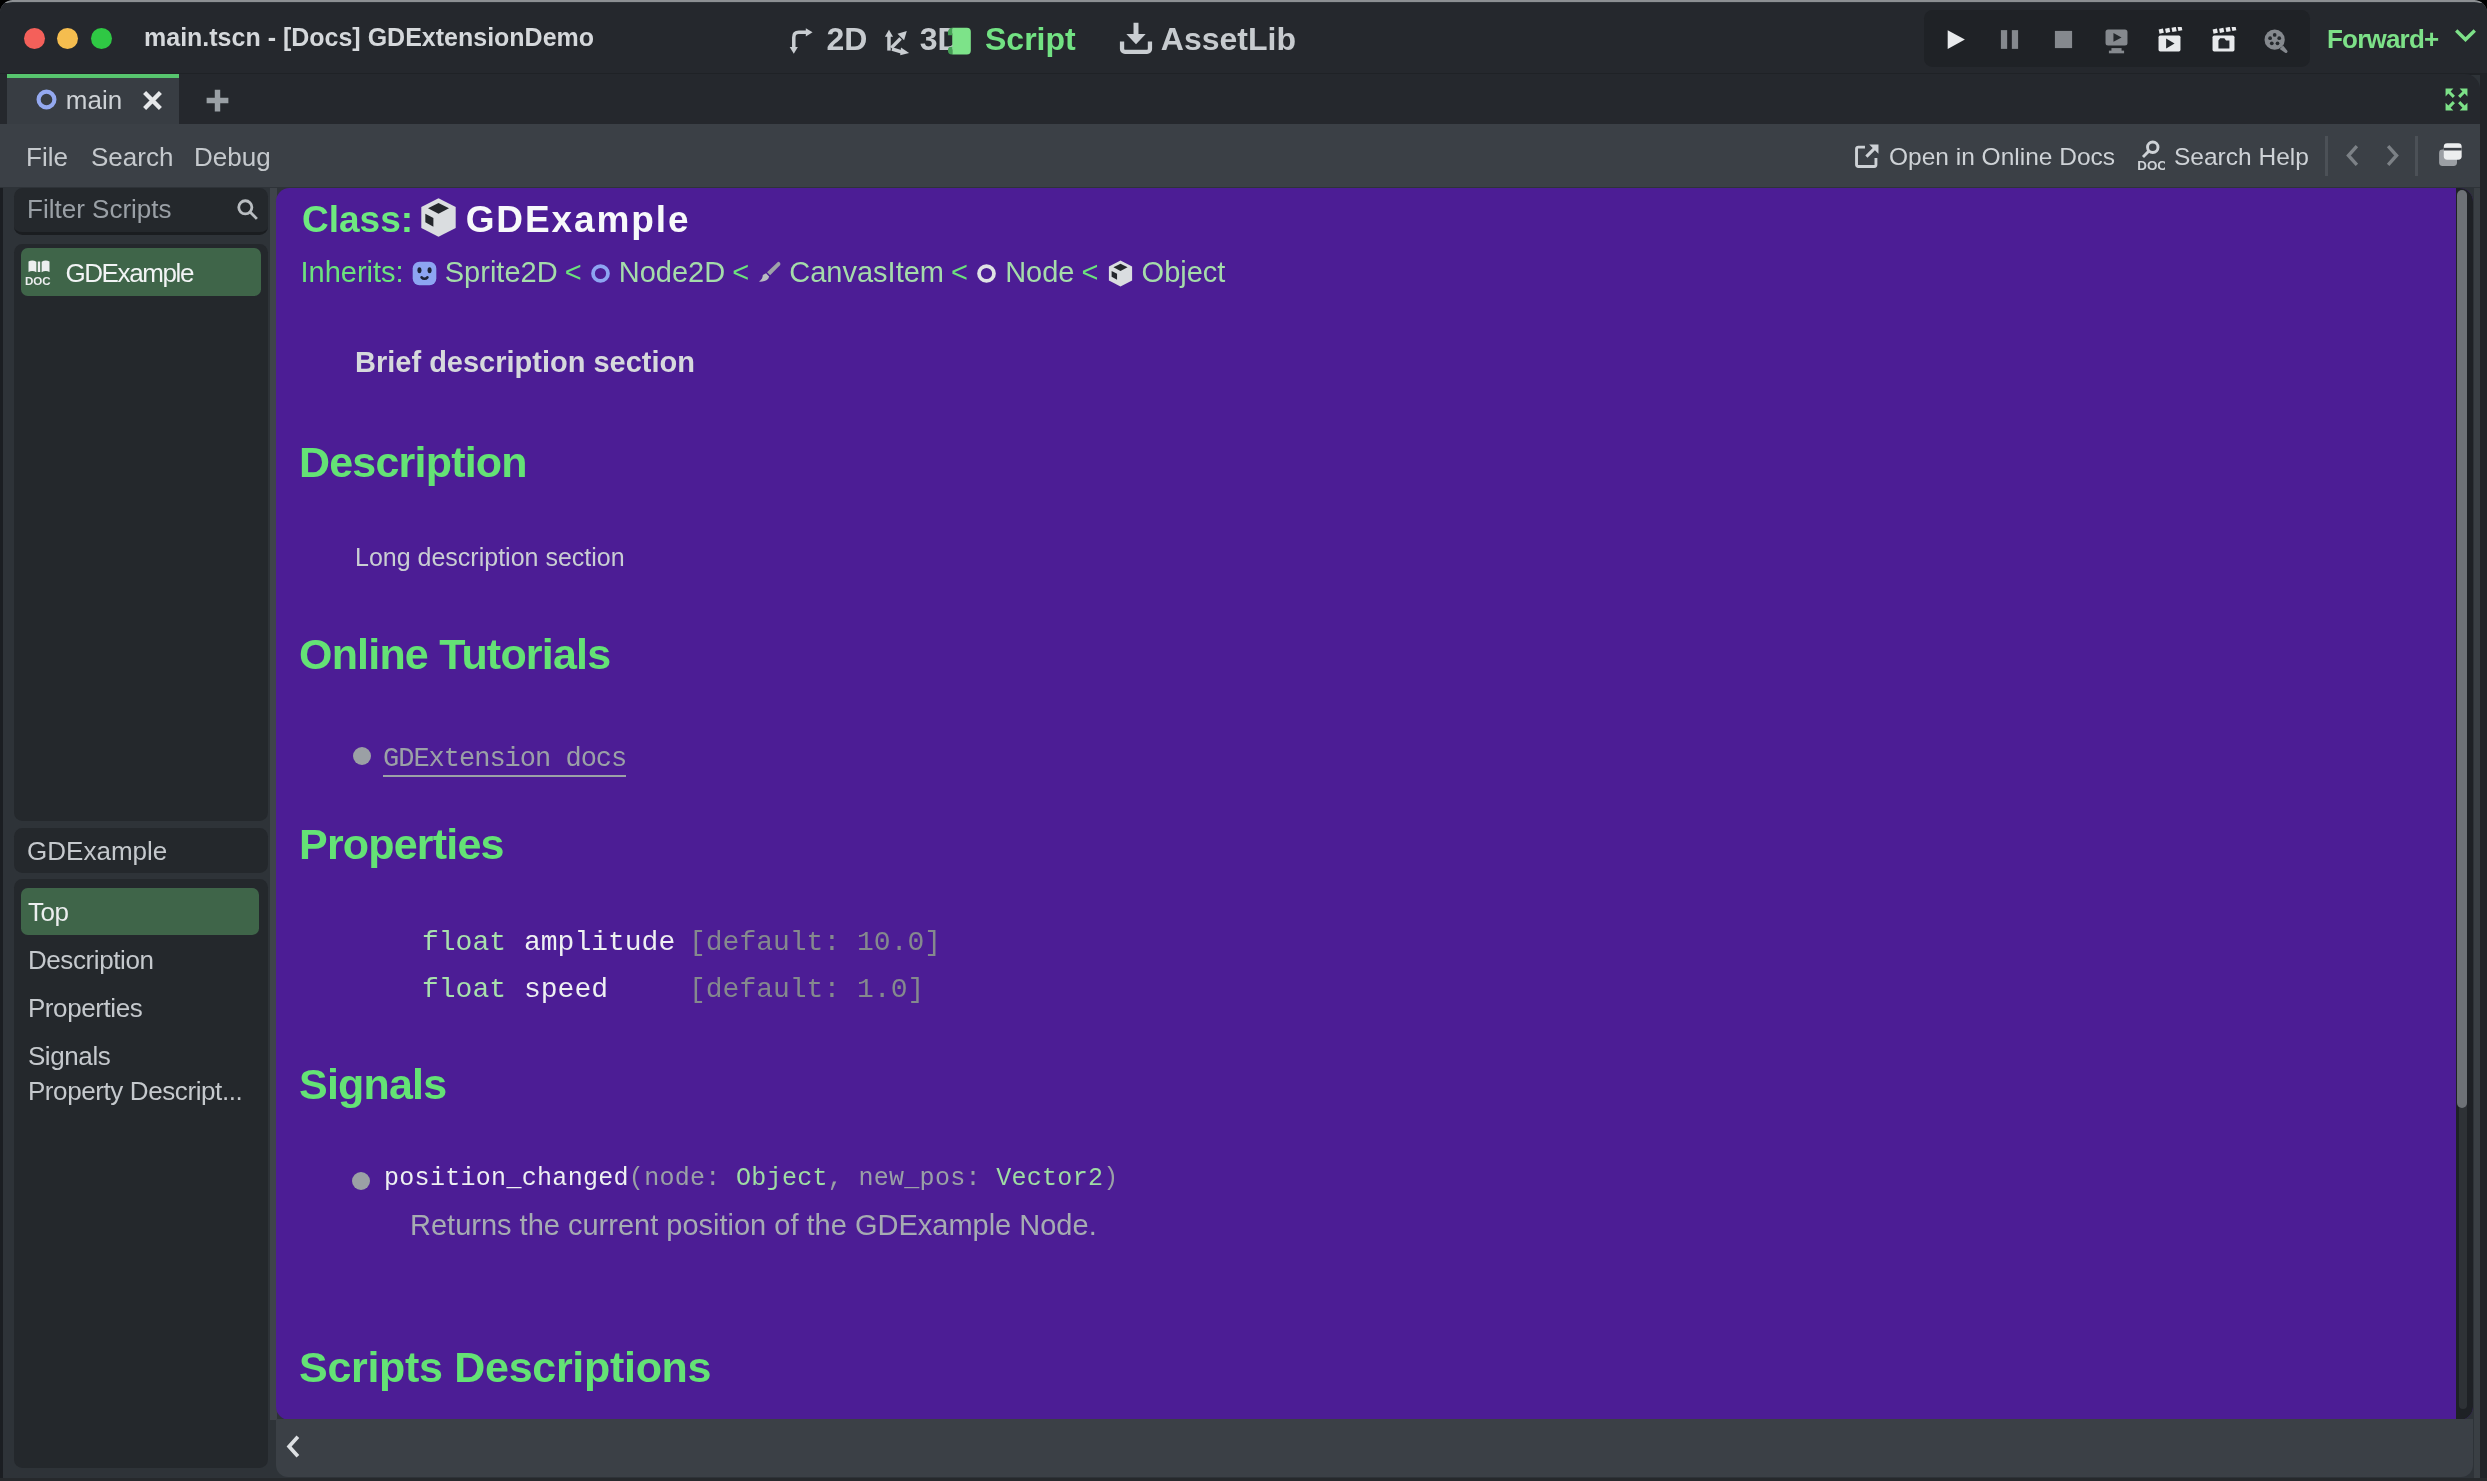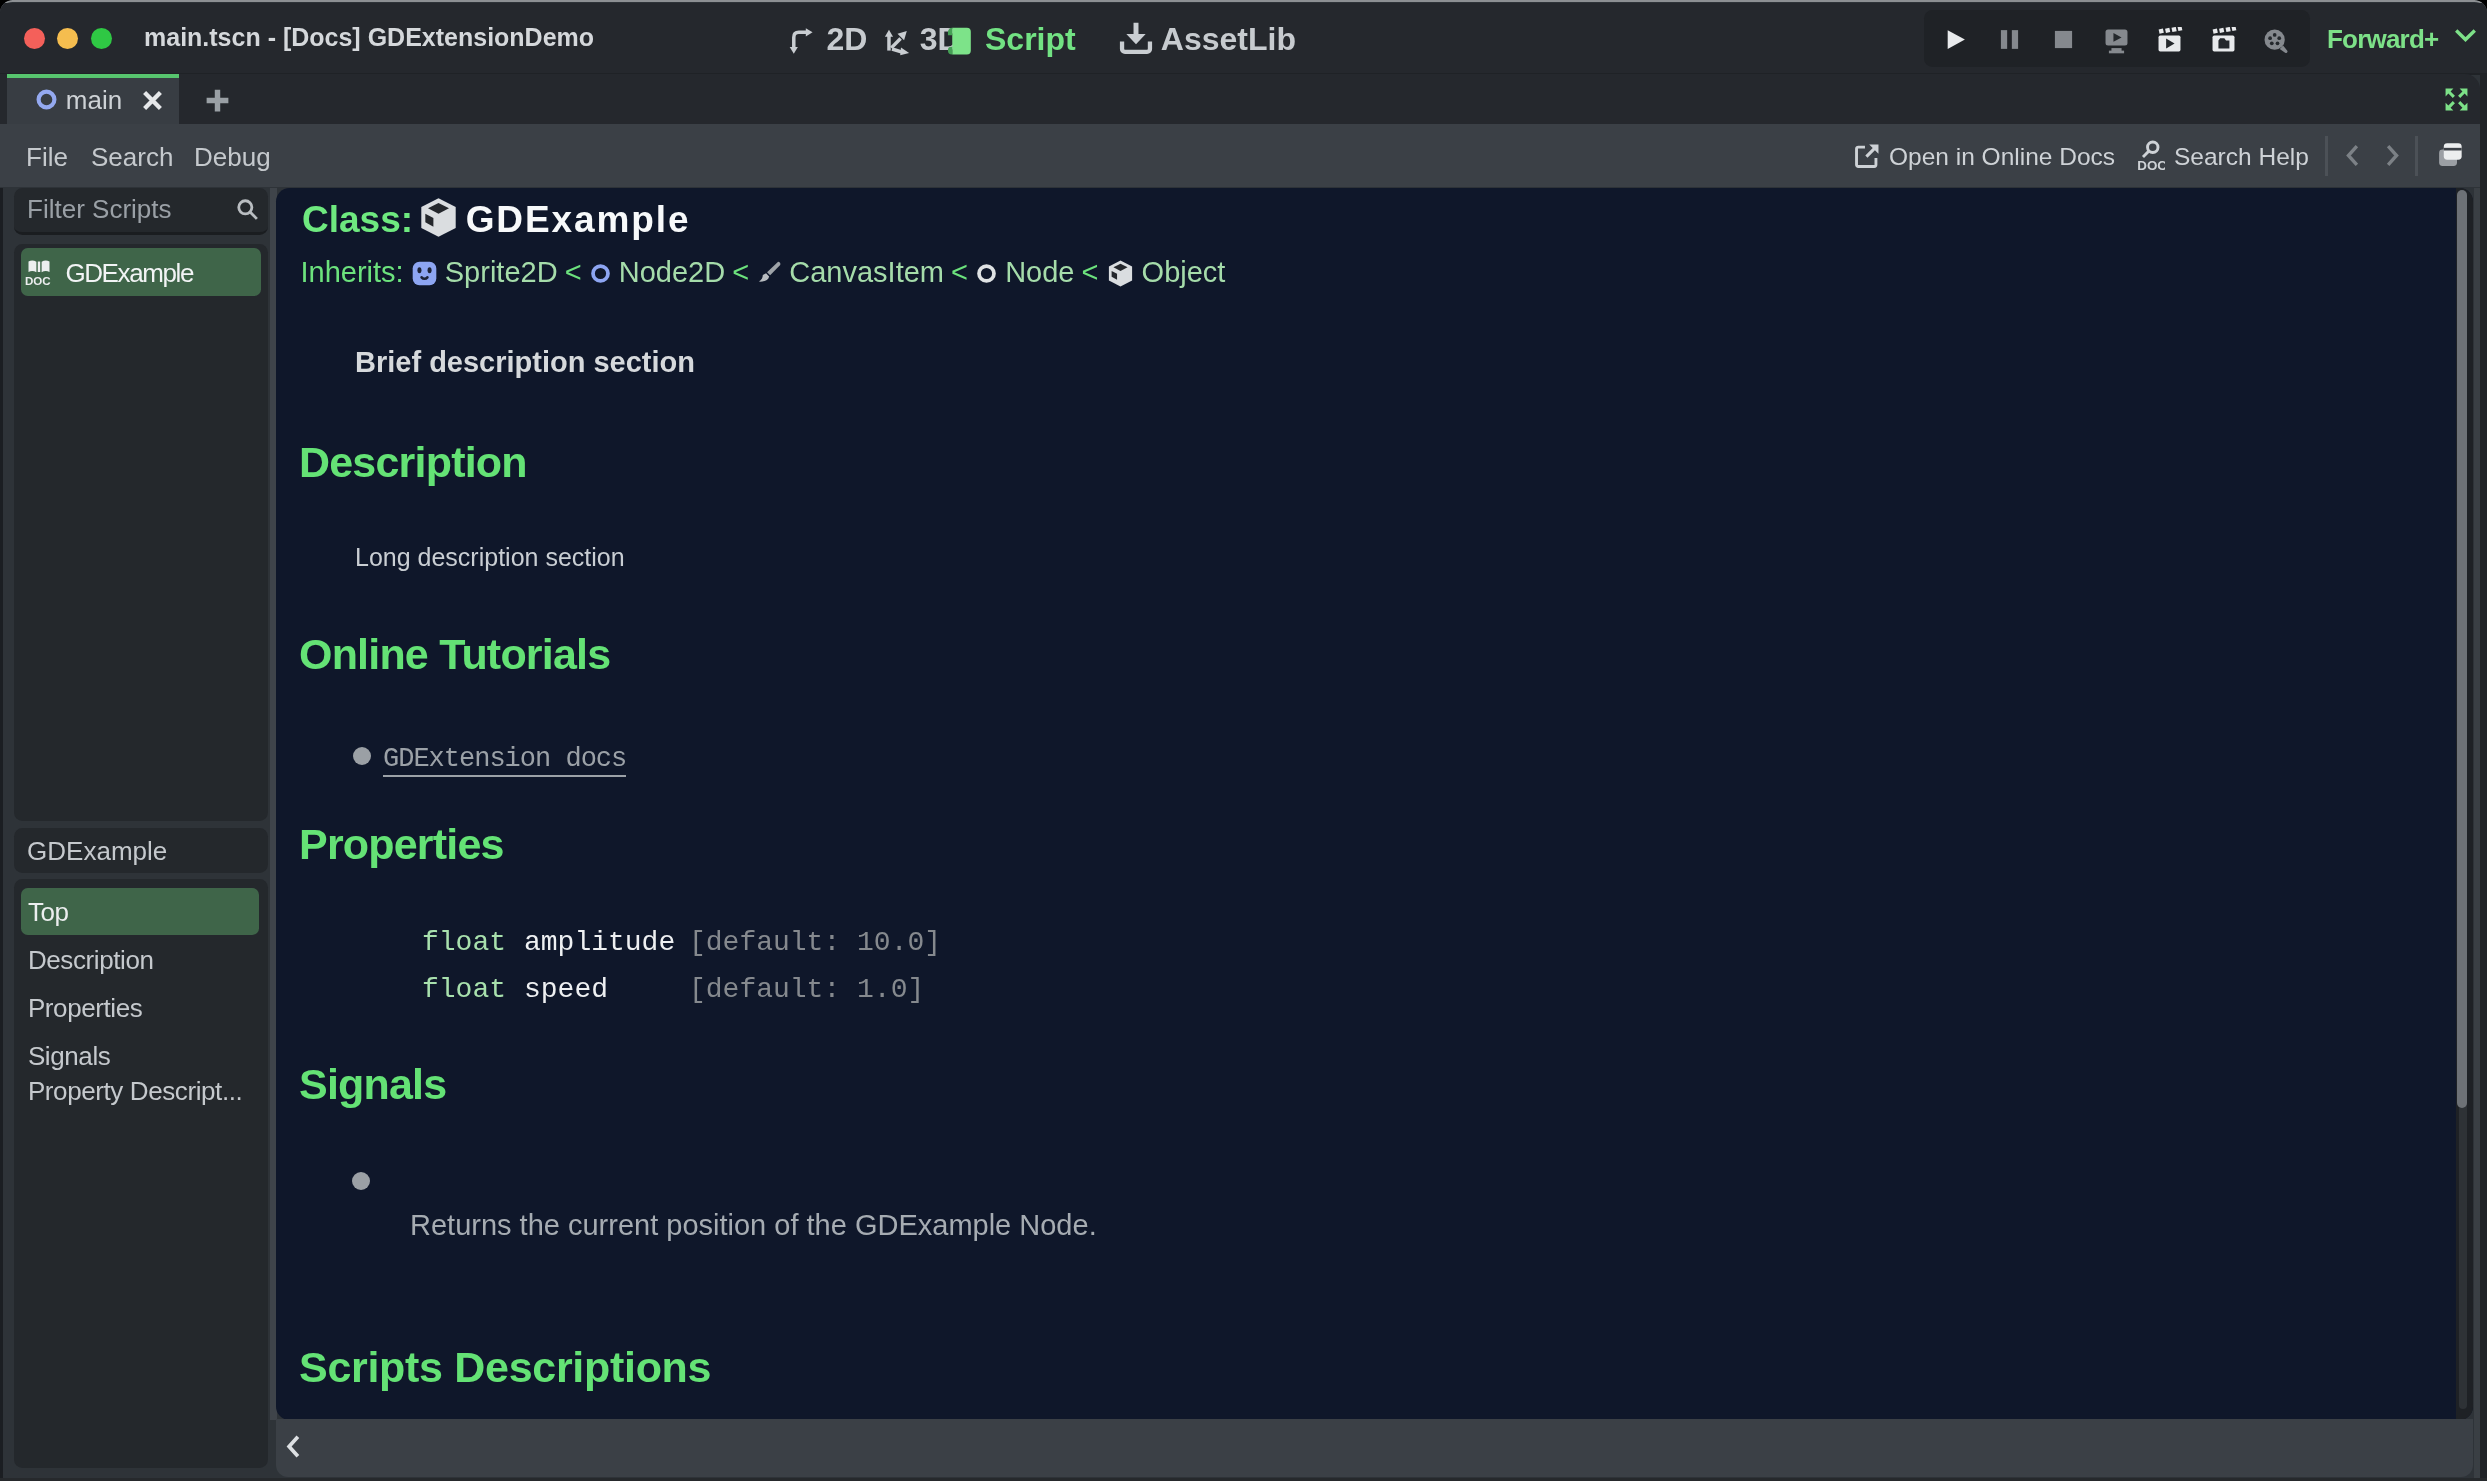--- a/index.html
+++ b/index.html
@@ -22,21 +22,21 @@
   #menubar{position:absolute;left:0;top:124px;width:2480px;height:63px;background:#3b4046;}
   .mitem{position:absolute;top:0;height:63px;line-height:66px;font-size:26px;color:#c5c9cd;}
   .msep{position:absolute;top:12px;width:2.5px;height:40px;background:#4c5157;}
   
   #mainarea{position:absolute;left:0;top:188px;width:2487px;height:1293px;background:#2e3338;}
   #lborder{position:absolute;left:0;top:188px;width:3.4px;height:1293px;background:#1b1e22;}
   #rborder{position:absolute;left:2485px;top:74px;width:2.5px;height:1407px;background:#1b1e22;}
   #bborder{position:absolute;left:0;top:1479px;width:2487px;height:2.5px;background:#1b1e22;}
   .panel{position:absolute;background:#24282c;border-radius:8.5px;}
   #splitter{position:absolute;left:270px;top:188px;width:6.8px;height:1232px;background:#3f444a;}
-  #content{position:absolute;left:276px;top:188px;width:2197px;height:1232px;background:#0f172a;border-radius:13.5px;}
+  #content{position:absolute;left:276px;top:188px;width:2197px;height:1232px;background:#4c1d95;border-radius:13.5px;}
   #footer{position:absolute;left:276px;top:1419px;width:2197px;height:58px;background:#3b4046;border-radius:0 0 12px 12px;}
   
   #filterbox{left:14.4px;top:188px;width:254px;height:47px;border-bottom:3.4px solid #1a1d20;box-sizing:border-box;}
   #scriptlist{left:14.4px;top:244px;width:254px;height:577px;}
   #secheader{left:14.4px;top:828px;width:254px;height:45px;}
   #memberlist{left:14.4px;top:879px;width:254px;height:589px;}
   .sel{position:absolute;background:#3f6549;border-radius:6.8px;}
   .sitext{position:absolute;font-size:26px;letter-spacing:-0.4px;color:#c5c9cd;}
   .h1{position:absolute;font-size:43px;font-weight:bold;color:#64e275;letter-spacing:-0.8px;}
   .mono{font-family:"Liberation Mono",monospace;}
@@ -272,20 +272,21 @@
   <div class="h1" style="left:23px;top:632px;">Properties</div>
   <div class="abs mono" style="left:146px;top:739px;font-size:28px;color:#a8e0ad;">float</div>
   <div class="abs mono" style="left:248px;top:739px;font-size:28px;color:#eef0f2;">amplitude</div>
   <div class="abs mono" style="left:413px;top:739px;font-size:28px;color:#85898e;">[default: 10.0]</div>
   <div class="abs mono" style="left:146px;top:786px;font-size:28px;color:#a8e0ad;">float</div>
   <div class="abs mono" style="left:248px;top:786px;font-size:28px;color:#eef0f2;">speed</div>
   <div class="abs mono" style="left:413px;top:786px;font-size:28px;color:#85898e;">[default: 1.0]</div>
 
   <div class="h1" style="left:23px;top:872px;">Signals</div>
   <div class="bullet" style="left:76px;top:984px;"></div>
+  <div class="abs mono" style="left:108px;top:976px;font-size:25px;letter-spacing:0.3px;color:#9aa0a6;"><span style="color:#eef0f2;">position_changed</span>(node: <span style="color:#9fdca4;">Object</span>, new_pos: <span style="color:#9fdca4;">Vector2</span>)</div>
   <div class="abs" style="left:134px;top:1021px;font-size:29px;color:#a6acb2;">Returns the current position of the GDExample Node.</div>
 
   <div class="h1" style="left:23px;top:1155px;letter-spacing:-0.3px;">Scripts Descriptions</div>
 
   <div class="abs" style="left:2180px;top:0;width:17px;height:1232px;background:#1e2125;border-radius:0 13.5px 13.5px 0;"></div>
   <div class="abs" style="left:2183px;top:3.4px;width:7.6px;height:1218px;background:#2e3236;border-radius:4.2px;"></div>
   <div class="abs" style="left:2181px;top:1.7px;width:10px;height:918px;background:#6d7176;border-radius:5px;"></div>
 </div>
 
 <div id="footer">

